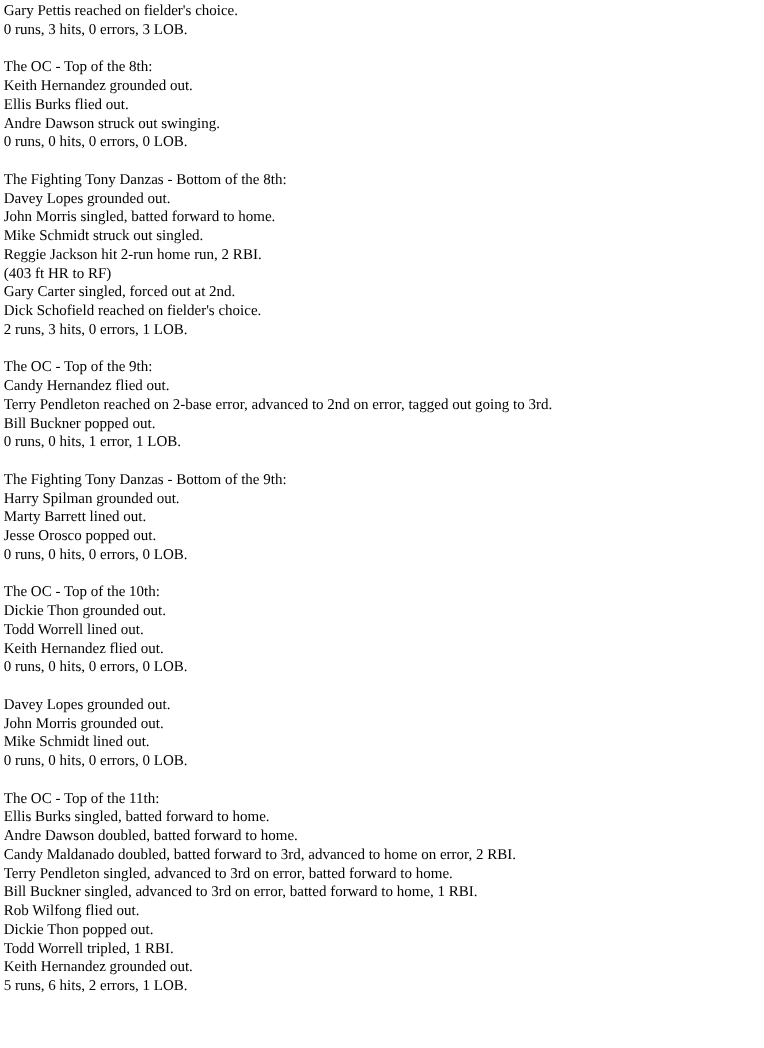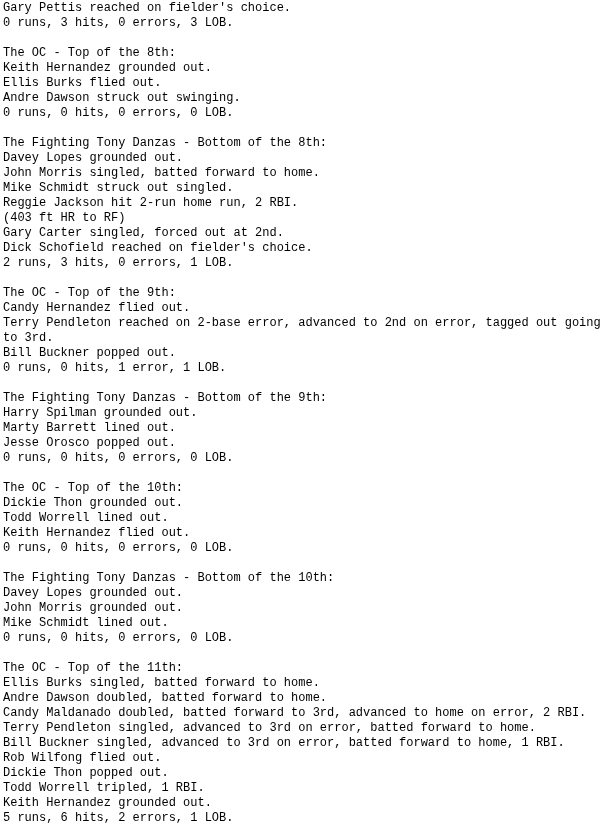--- a/index.html
+++ b/index.html
@@ -19,20 +19,21 @@
     font-family: "Liberation Mono", "DejaVu Sans Mono", monospace;
     font-size: 12px;
     line-height: 15px;
     color: #000000;
   }
   .line {
     width: 605px;
     min-height: 15px;
     white-space: pre-wrap;
     word-wrap: break-word;
+    font-family: Liberation Serif, serif;
   }
   .blank {
     height: 15px;
   }
 </style>
 </head>
 <body>
 
 <div class="log" id="log-root">
     <div class="line">Gary Pettis reached on fielder's choice.</div>
@@ -65,21 +66,20 @@
     <div class="line">Marty Barrett lined out.</div>
     <div class="line">Jesse Orosco popped out.</div>
     <div class="line">0 runs, 0 hits, 0 errors, 0 LOB.</div>
     <div class="line blank"></div>
     <div class="line">The OC - Top of the 10th:</div>
     <div class="line">Dickie Thon grounded out.</div>
     <div class="line">Todd Worrell lined out.</div>
     <div class="line">Keith Hernandez flied out.</div>
     <div class="line">0 runs, 0 hits, 0 errors, 0 LOB.</div>
     <div class="line blank"></div>
-    <div class="line">The Fighting Tony Danzas - Bottom of the 10th:</div>
     <div class="line">Davey Lopes grounded out.</div>
     <div class="line">John Morris grounded out.</div>
     <div class="line">Mike Schmidt lined out.</div>
     <div class="line">0 runs, 0 hits, 0 errors, 0 LOB.</div>
     <div class="line blank"></div>
     <div class="line">The OC - Top of the 11th:</div>
     <div class="line">Ellis Burks singled, batted forward to home.</div>
     <div class="line">Andre Dawson doubled, batted forward to home.</div>
     <div class="line">Candy Maldanado doubled, batted forward to 3rd, advanced to home on error, 2 RBI.</div>
     <div class="line">Terry Pendleton singled, advanced to 3rd on error, batted forward to home.</div>

